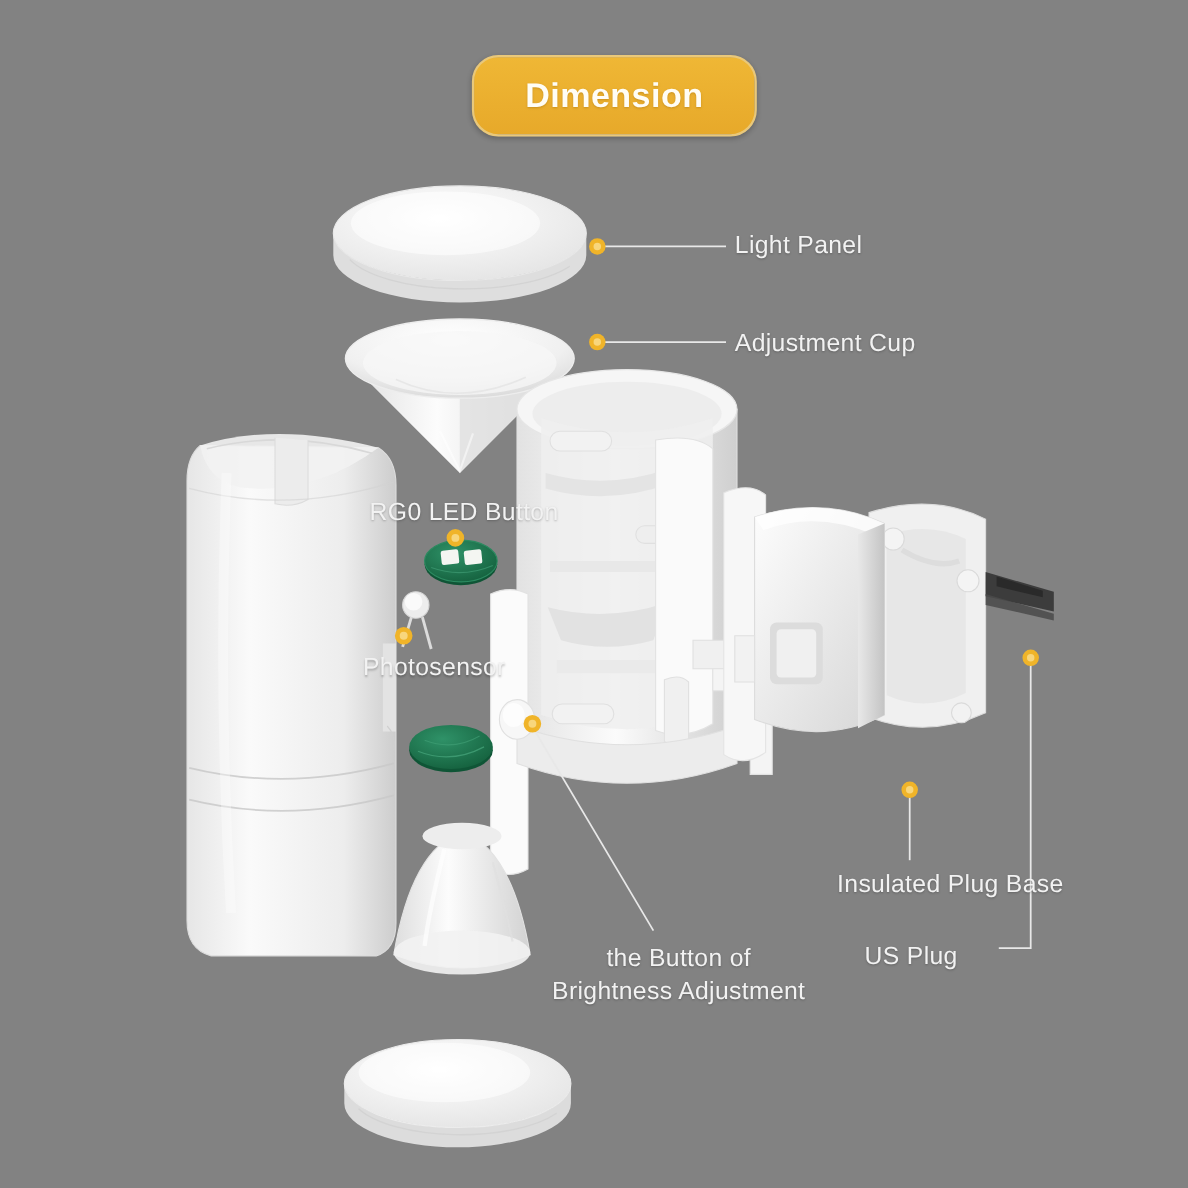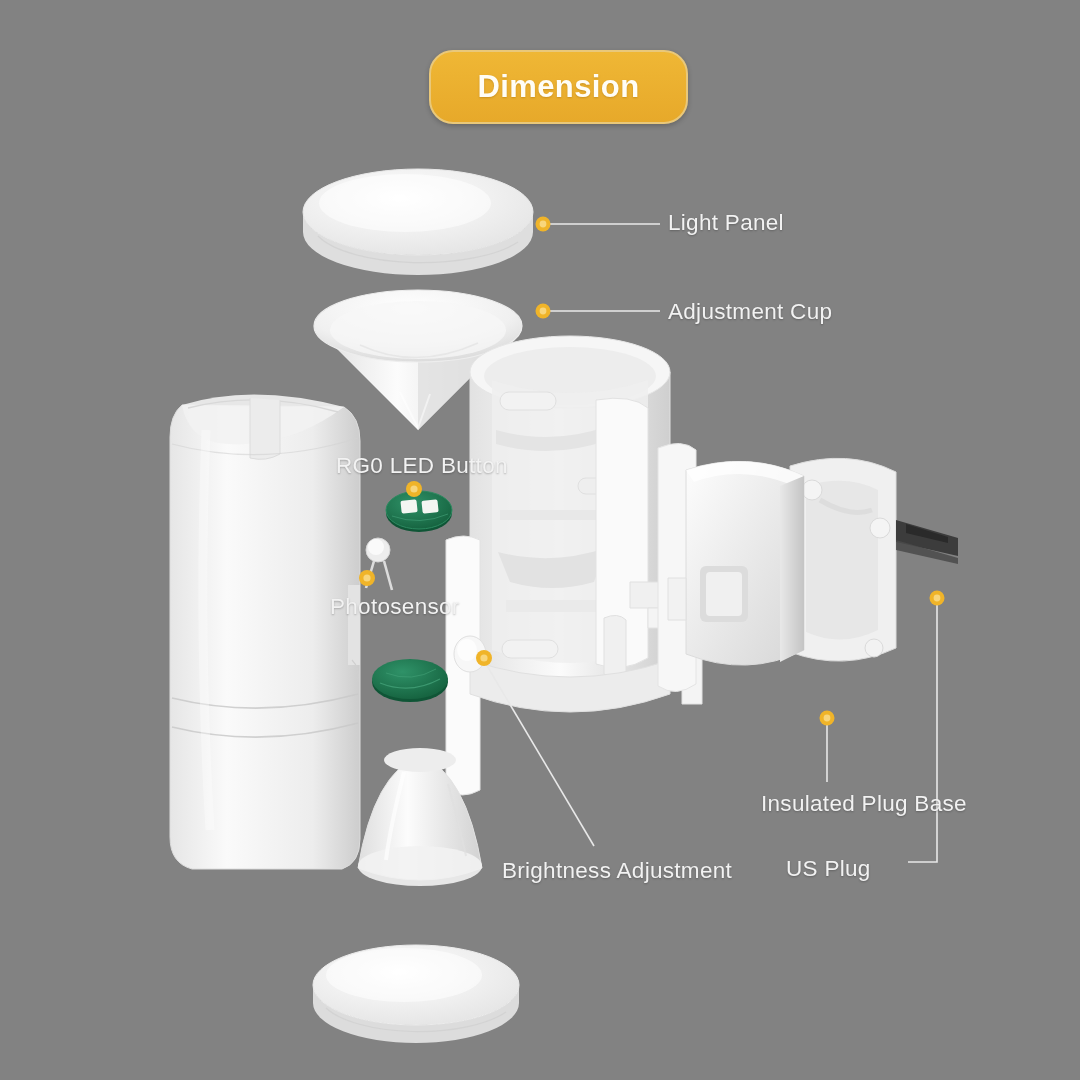--- a/index.html
+++ b/index.html
@@ -269,20 +269,21 @@
 
   <div class="lbl" style="left:668px;top:208px;">Light Panel</div>
 
   <div class="lbl" style="left:668px;top:297px;">Adjustment Cup</div>
 
   <div class="lbl" style="left:336px;top:451px;">RG0 LED Button</div>
 
   <div class="lbl" style="left:330px;top:592px;">Photosensor</div>
 
   <div class="lbl two" style="left:494px;top:856px;width:246px;">
+    <div>the Button of</div>
     <div>Brightness Adjustment</div>
   </div>
 
   <div class="lbl" style="left:728px;top:789px;margin-left:33px;">Insulated Plug Base</div>
 
   <div class="lbl" style="left:786px;top:854px;">US Plug</div>
 
 </div>
 
 </body></html>

